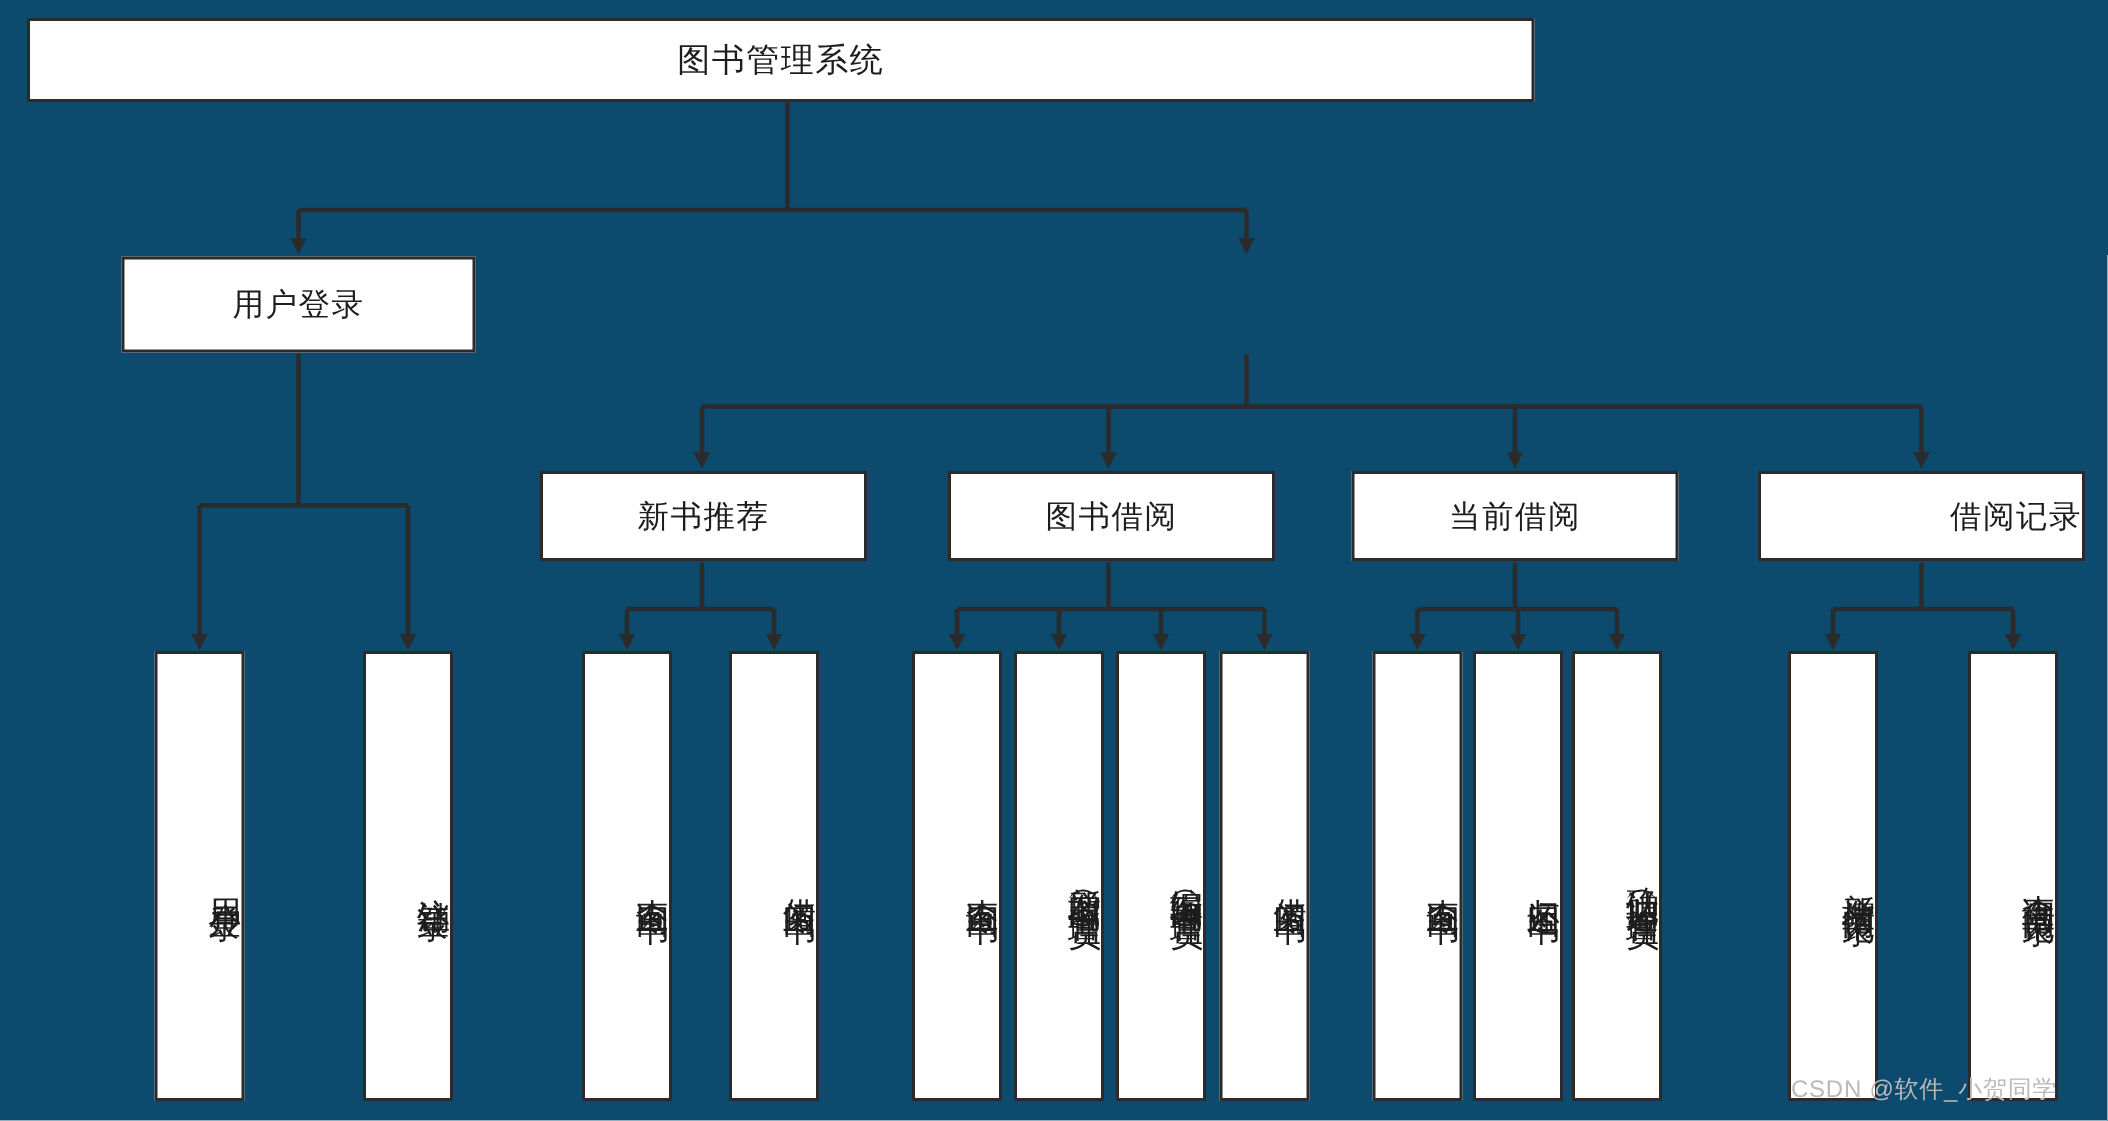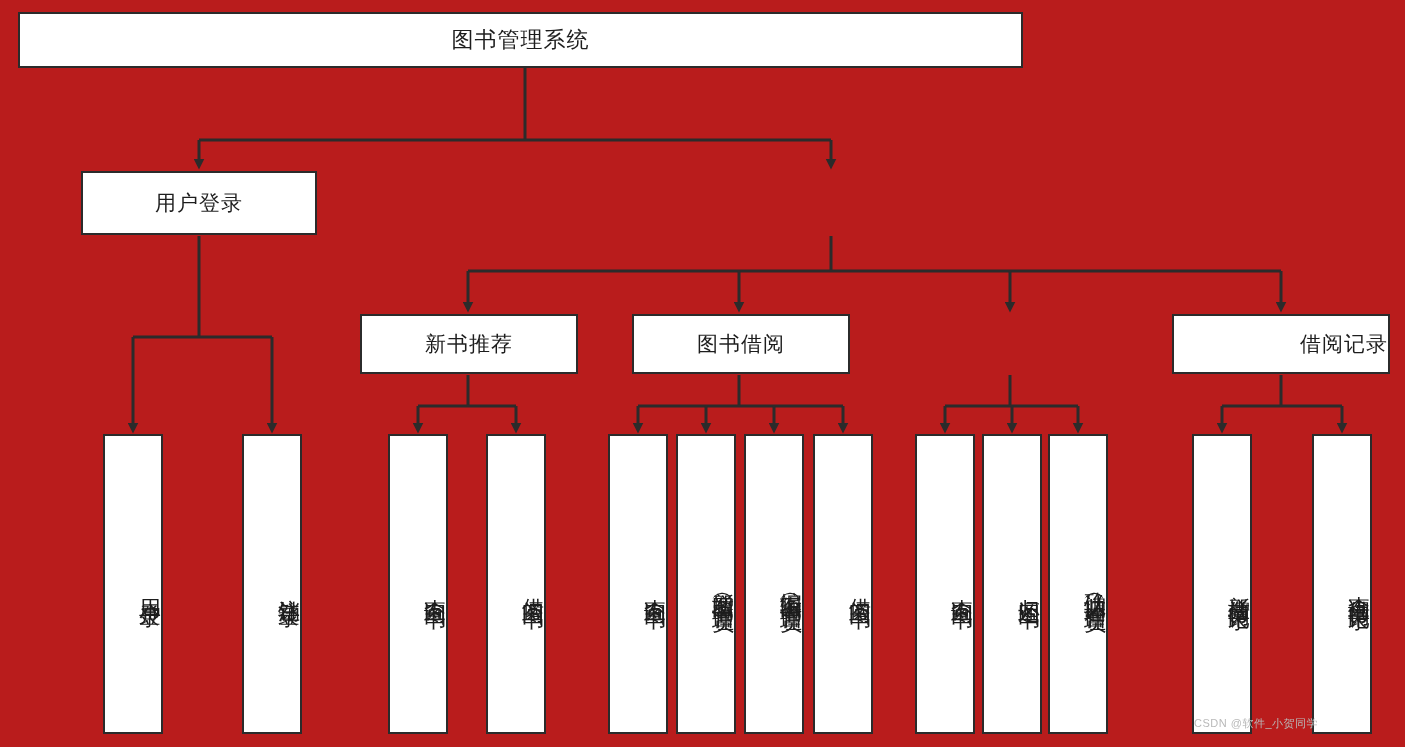--- a/index.html
+++ b/index.html
@@ -1,21 +1,21 @@
 <!DOCTYPE html>
 <html><head>
 <meta charset="utf-8">
 <style>
   html,body{margin:0;padding:0;background:#ffffff;}
   body{font-family:"Liberation Sans","DejaVu Sans",sans-serif;}
   #canvas{
     position:relative;
     width:1405px;
     height:747px;
-    background:#b91c1c;
+    background:#0c4a6e;
     overflow:hidden;
   }
   #wires{position:absolute;left:0;top:0;width:1405px;height:747px;}
   .node{
     position:absolute;
     box-sizing:border-box;
     background:#ffffff;
     border:2px solid #2b2b2b;
     display:flex;
     align-items:center;
@@ -38,21 +38,21 @@
   }
   .node.v .vtext{
     writing-mode:vertical-rl;
     text-orientation:upright;
     white-space:nowrap;
     line-height:1;
   }
   .node.h .htext{white-space:nowrap;}
   .watermark{
     position:absolute;
-    font-size:11px;
+    font-size:16px;
     color:#b9b9b9;
     letter-spacing:0.5px;
     white-space:nowrap;
     pointer-events:none;
   }
 </style>
 </head>
 <body>
 
 <div id="canvas">
@@ -114,20 +114,23 @@
   <div class="node h" style="left:81px;top:171px;width:236px;height:64px;">
     <span class="htext">用户登录</span>
   </div>
 
   <div class="node h" style="left:632px;top:314px;width:218px;height:60px;">
     <span class="htext">图书借阅</span>
   </div>
   <div class="node h" style="left:360px;top:314px;width:218px;height:60px;">
     <span class="htext">新书推荐</span>
   </div>
+  <div class="node h" style="left:901px;top:314px;width:218px;height:60px;">
+    <span class="htext">当前借阅</span>
+  </div>
   <div class="node h" style="left:1172px;top:314px;width:218px;height:60px;justify-content:flex-end;">
     <span class="htext">借阅记录</span>
   </div>
 
   <div class="node v" style="left:103px;top:434px;width:60px;height:300px;">
     <span class="vtext">用户登录</span>
   </div>
   <div class="node v" style="left:242px;top:434px;width:60px;height:300px;">
     <span class="vtext">注销登录</span>
   </div>

